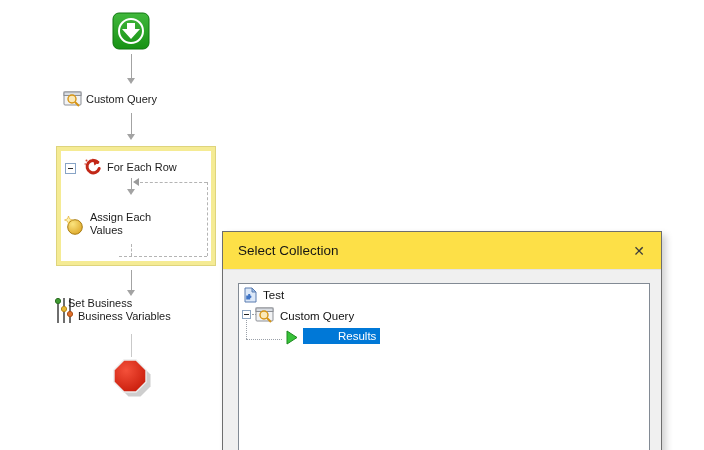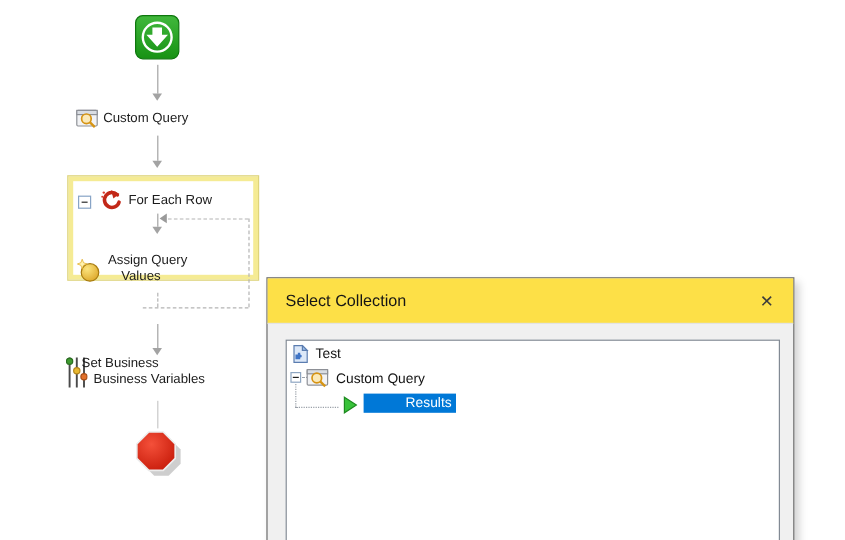--- a/index.html
+++ b/index.html
@@ -20,21 +20,21 @@
   .thinline { position:absolute; width:1px; background:#c9c9c9; }
   .dash-h { position:absolute; border-top:1px dashed #b4b4b4; height:0; }
   .dash-v { position:absolute; border-left:1px dashed #b4b4b4; width:0; }
   .larrow { position:absolute; width:0; height:0;
     border-top:4px solid transparent; border-bottom:4px solid transparent;
     border-right:6px solid #9a9a9a; }
 
   .node-label { position:absolute; font-size:11px; line-height:13px; color:#1b1b1b; white-space:nowrap; }
 
   #for-each-box {
-    position:absolute; left:57px; top:147px; width:158px; height:86px;
+    position:absolute; left:57px; top:147px; width:158px; height:118px;
     background:#ffffff; border:4px solid #f5eb94; outline:1px solid #ded47c;
   }
   .expander {
     position:absolute; width:11px; height:11px; background:#fff;
     border:1px solid #88a4c6; display:flex; align-items:center; justify-content:center;
   }
   .expander i { display:block; width:5px; height:1px; background:#2b2b2b; }
 
   
   #dialog {
@@ -119,22 +119,22 @@
   <svg width="20" height="20" viewBox="0 0 20 20" style="position:absolute; left:3px; top:64px;">
     <defs>
       <radialGradient id="gcoin" cx="0.35" cy="0.3" r="0.9">
         <stop offset="0" stop-color="#fbe47e"></stop>
           <stop offset="1" stop-color="#d99e1c"></stop>
       </radialGradient>
     </defs>
     <circle cx="11" cy="12" r="7.3" fill="url(#gcoin)" stroke="#a87c10"></circle>
     <path d="M4.5 1 L5.6 3.9 L8.5 5 L5.6 6.1 L4.5 9 L3.4 6.1 L0.5 5 L3.4 3.9 Z" fill="#fff3b0" stroke="#dfa81e" stroke-width="0.6"></path>
   </svg>
-  <span class="node-label" style="left:29px; top:60px;">Assign Query</span>
-  <span class="node-label" style="left:40px; top:73px;">Values</span>
+  <span class="node-label" style="left:29px; top:60px;">Assign Each</span>
+  <span class="node-label" style="left:29px; top:73px;">Values</span>
 </div>
 
 <div class="varrow" style="left:131px; top:270px; height:20px;"></div>
 
 <div class="abs" style="left:55px; top:294px; width:130px; height:34px;">
   <svg width="18" height="30" viewBox="0 0 18 30" style="position:absolute; left:0; top:2px;">
     <line x1="3" y1="2" x2="3" y2="27" stroke="#4a4a4a" stroke-width="1.6"></line>
     <line x1="9" y1="2" x2="9" y2="27" stroke="#4a4a4a" stroke-width="1.6"></line>
     <line x1="15" y1="2" x2="15" y2="27" stroke="#4a4a4a" stroke-width="1.6"></line>
     <circle cx="3" cy="5" r="2.6" fill="#3f9b31" stroke="#2c6e22"></circle>

